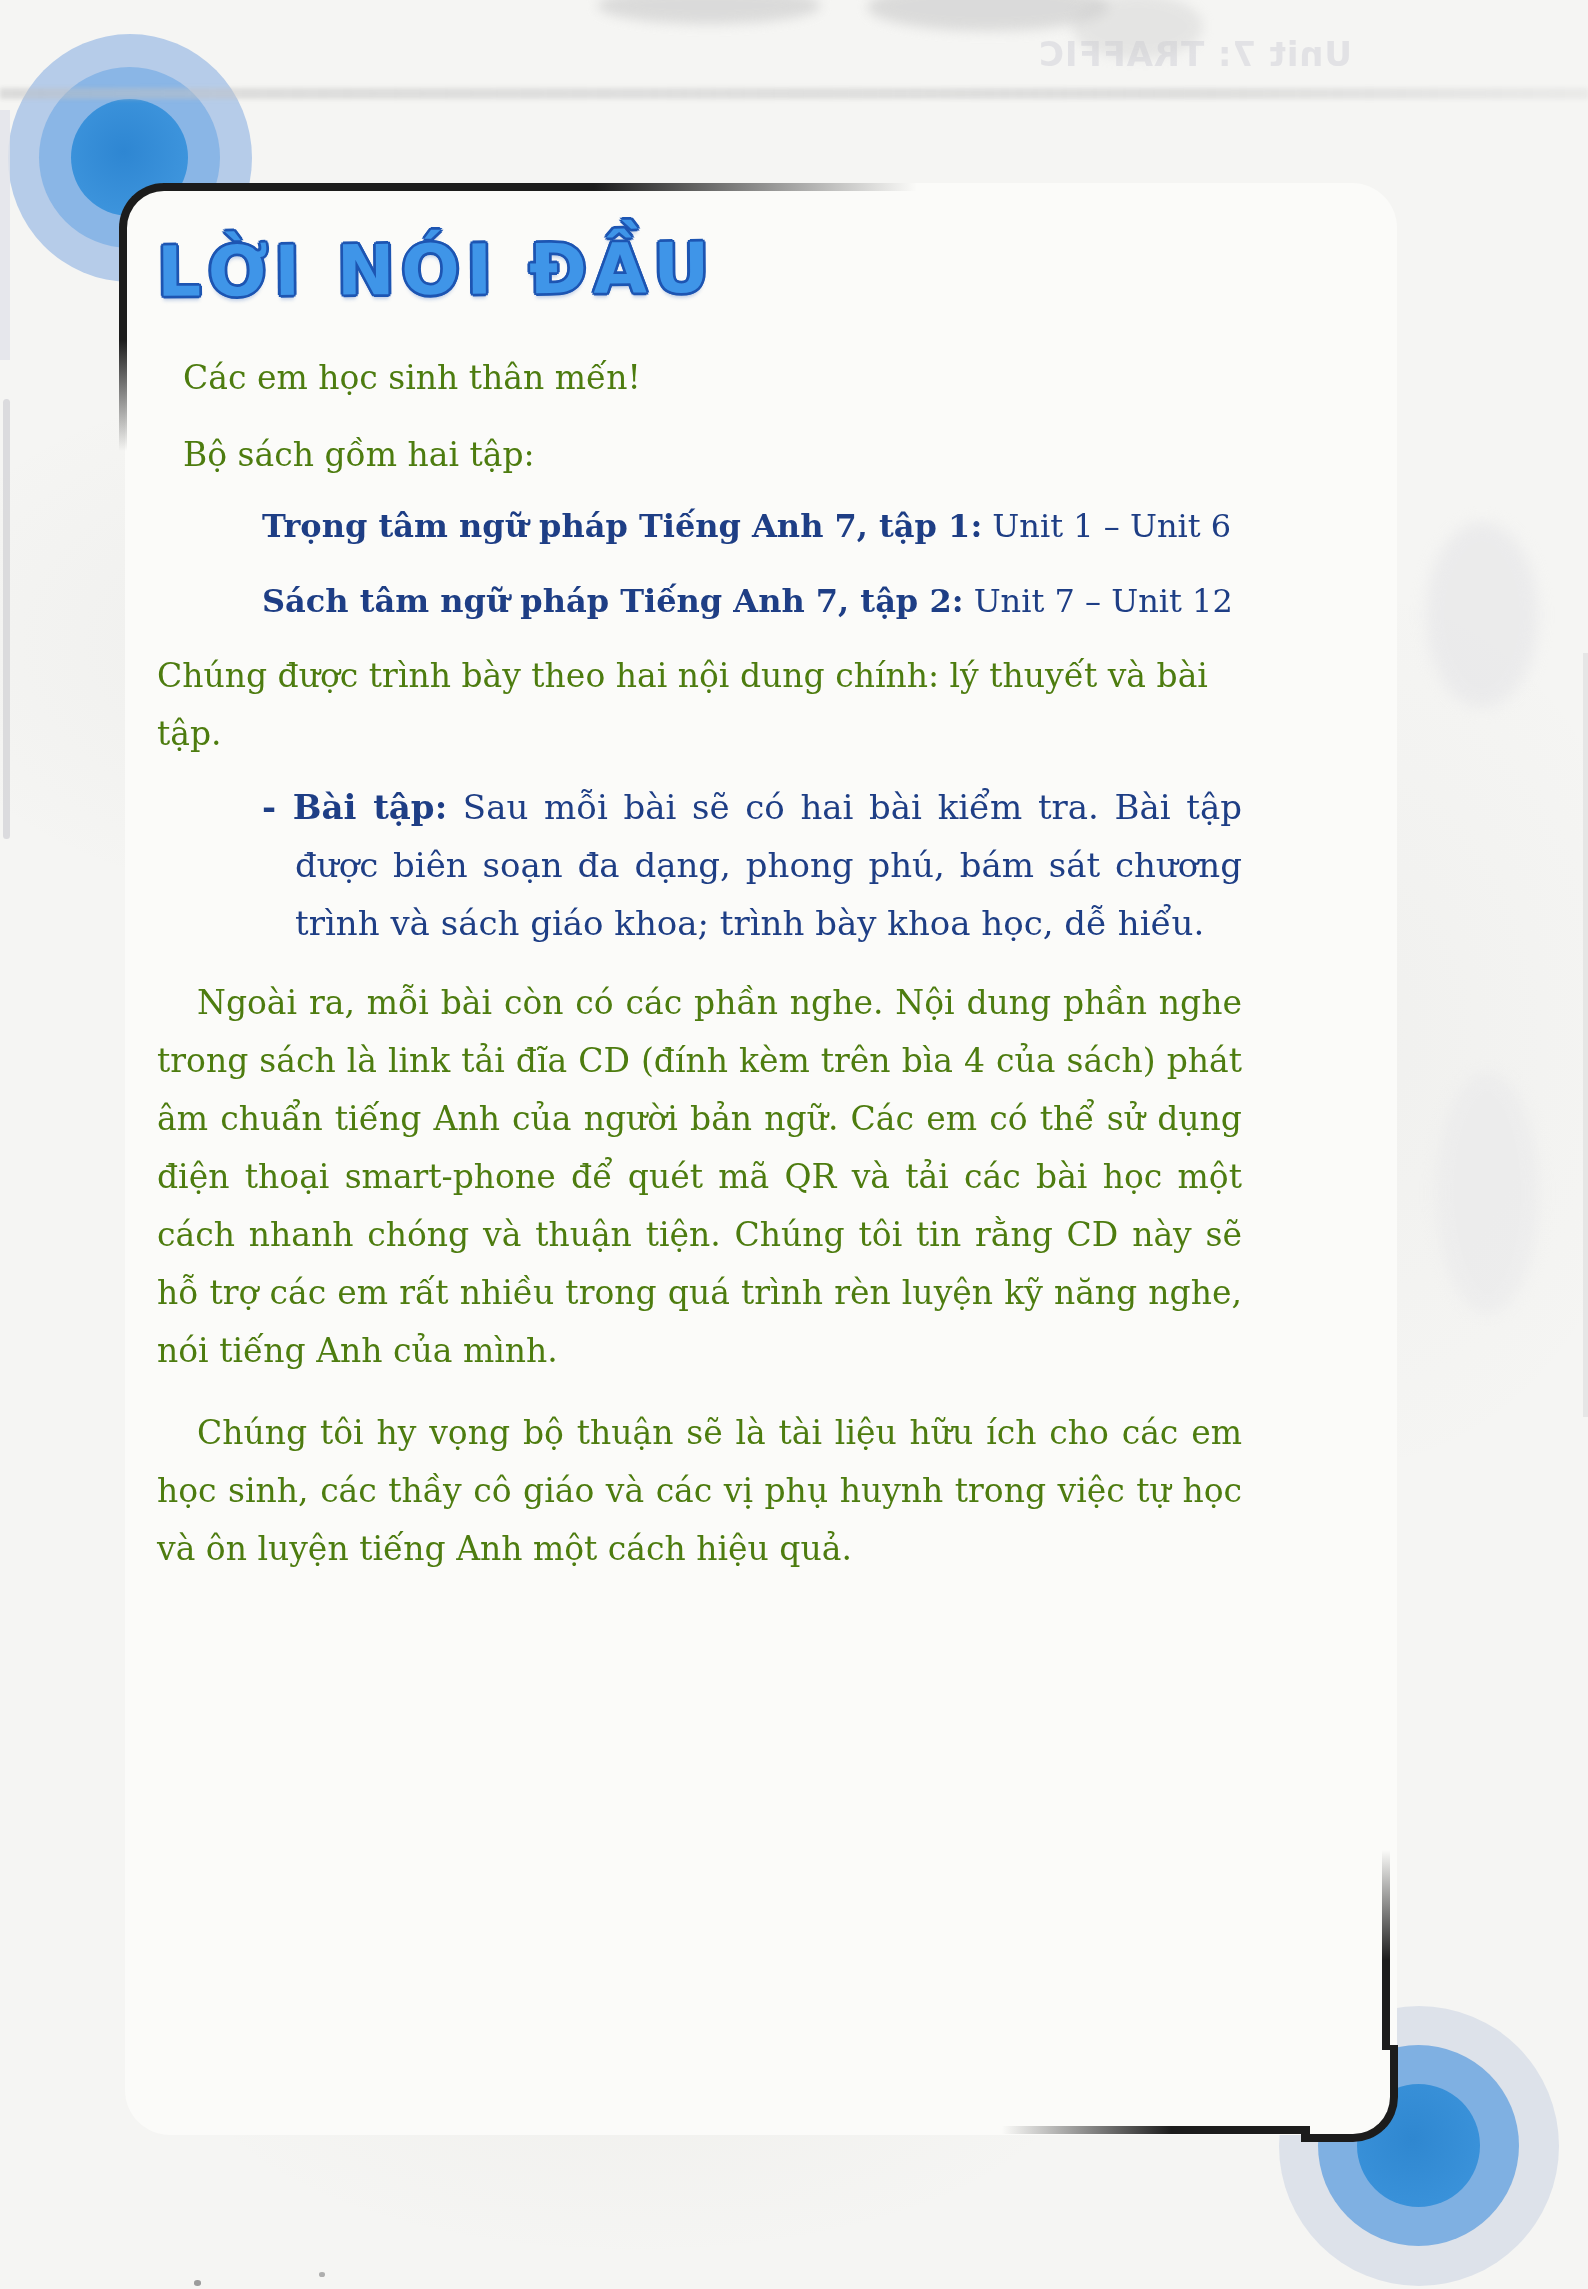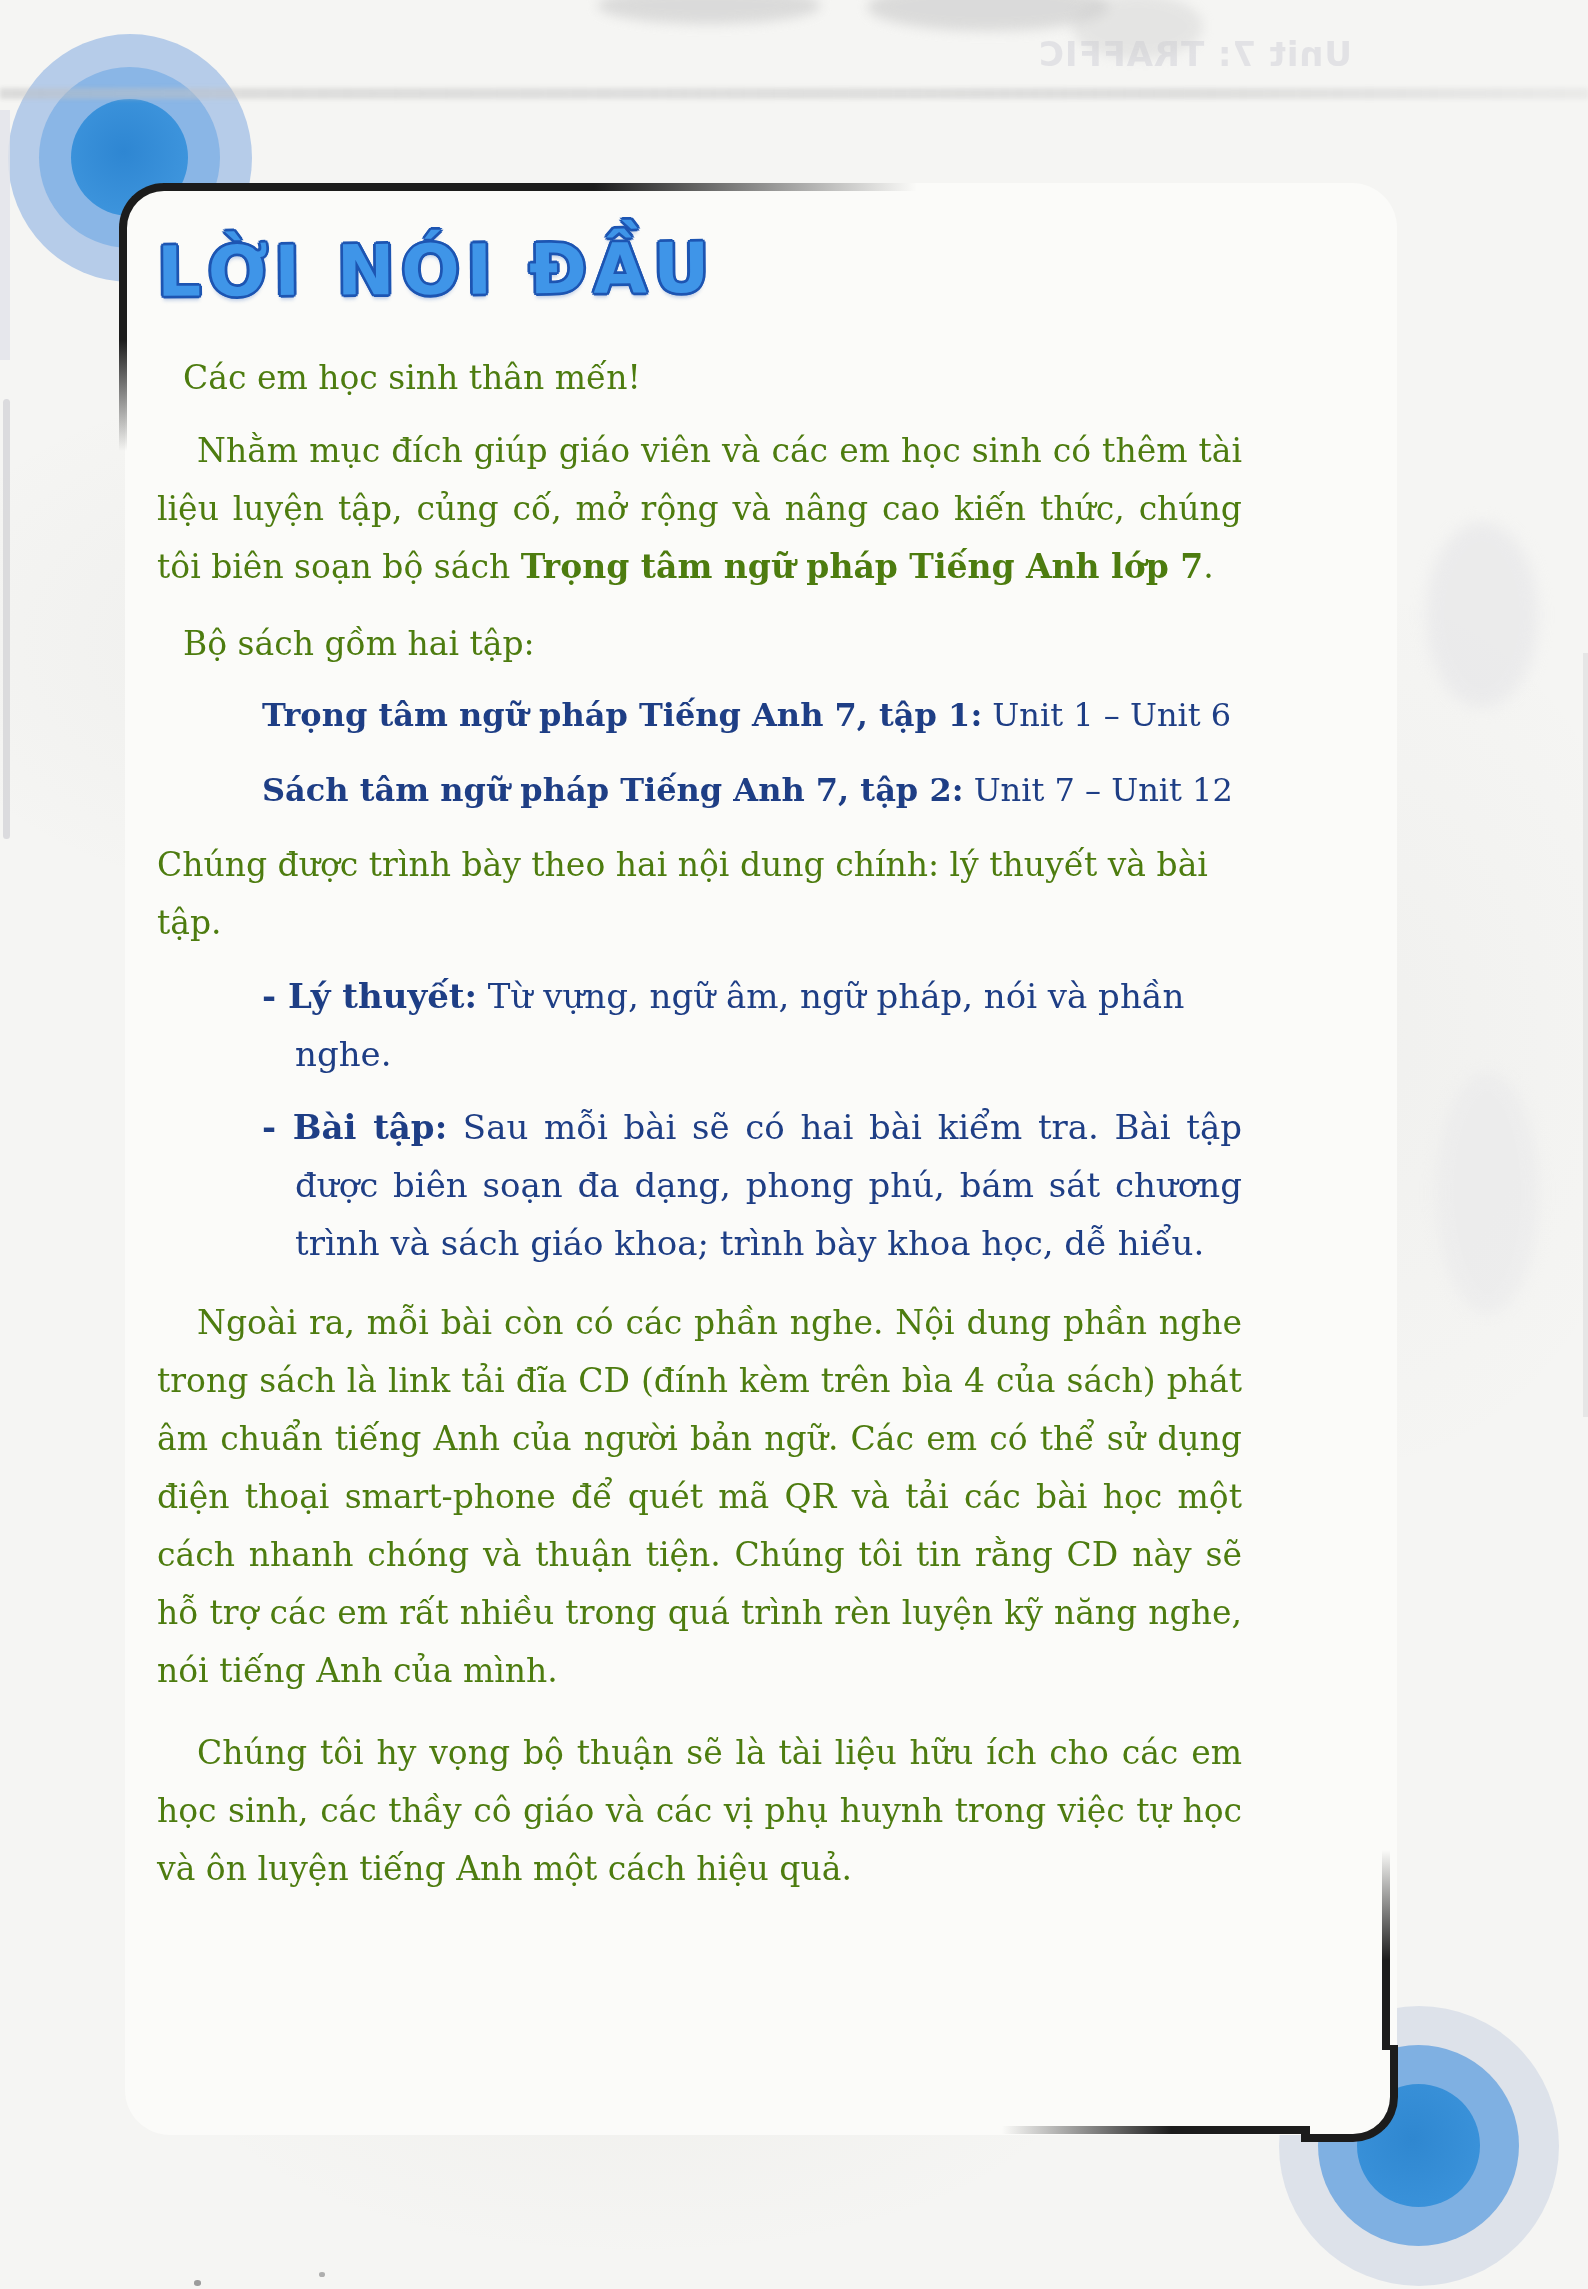--- a/index.html
+++ b/index.html
@@ -146,31 +146,29 @@
   <div class="dot dot1"></div>
   <div class="dot dot2"></div>
 
   <div class="card">
     <div class="card-inner">
 
       <h1 class="doc-title">LỜI NÓI ĐẦU</h1>
 
       <p class="greeting">Các em học sinh thân mến!</p>
 
-      <p class="intro just"><span>Nhằm mục đích giúp giáo viên và các em học sinh có thêm tài liệu luyện tập, củng cố, mở rộng và nâng cao kiến thức, chúng tôi biên soạn bộ sách </span><b>Trọng tâm ngữ pháp Tiếng Anh lớp 7</b><span>.</span></p>
 
       <p class="series-intro">Bộ sách gồm hai tập:</p>
 
       <p class="vol"><b>Trọng tâm ngữ pháp Tiếng Anh 7, tập 1:</b><span> Unit 1 – Unit 6</span></p>
 
       <p class="vol"><b>Sách tâm ngữ pháp Tiếng Anh 7, tập 2:</b><span> Unit 7 – Unit 12</span></p>
 
       <p class="structure">Chúng được trình bày theo hai nội dung chính: lý thuyết và bài tập.</p>
 
-      <p class="bullet"><b>- Lý thuyết:</b><span> Từ vựng, ngữ âm, ngữ pháp, nói và phần nghe.</span></p>
 
       <p class="bullet just"><b>- Bài tập:</b><span> Sau mỗi bài sẽ có hai bài kiểm tra. Bài tập được biên soạn đa dạng, phong phú, bám sát chương trình và sách giáo khoa; trình bày khoa học, dễ hiểu.</span></p>
 
       <p class="listening just">Ngoài ra, mỗi bài còn có các phần nghe. Nội dung phần nghe trong sách là link tải đĩa CD (đính kèm trên bìa 4 của sách) phát âm chuẩn tiếng Anh của người bản ngữ. Các em có thể sử dụng điện thoại smart-phone để quét mã QR và tải các bài học một cách nhanh chóng và thuận tiện. Chúng tôi tin rằng CD này sẽ hỗ trợ các em rất nhiều trong quá trình rèn luyện kỹ năng nghe, nói tiếng Anh của mình.</p>
 
       <p class="hope just">Chúng tôi hy vọng bộ thuận sẽ là tài liệu hữu ích cho các em học sinh, các thầy cô giáo và các vị phụ huynh trong việc tự học và ôn luyện tiếng Anh một cách hiệu quả.</p>
 
 
     </div>
   </div>

